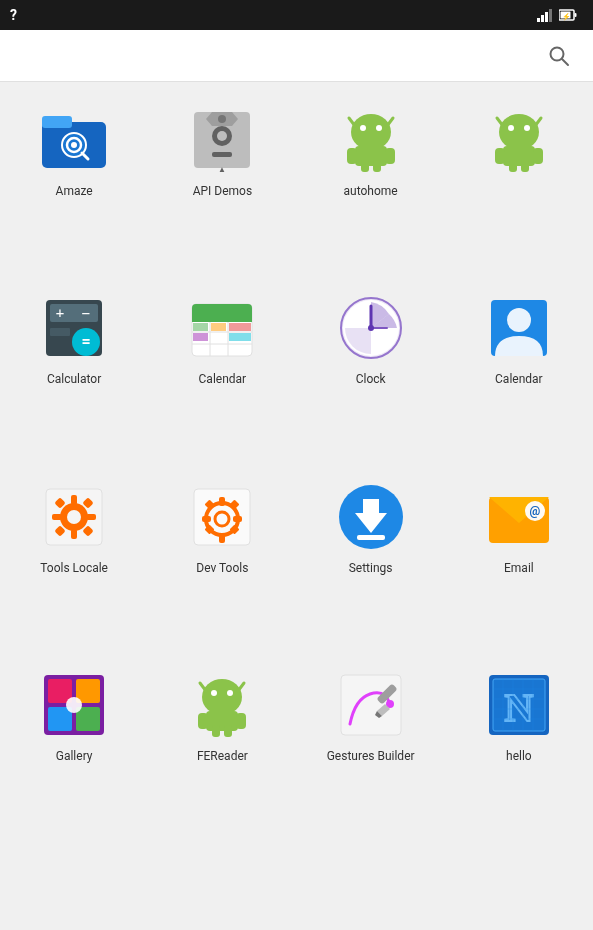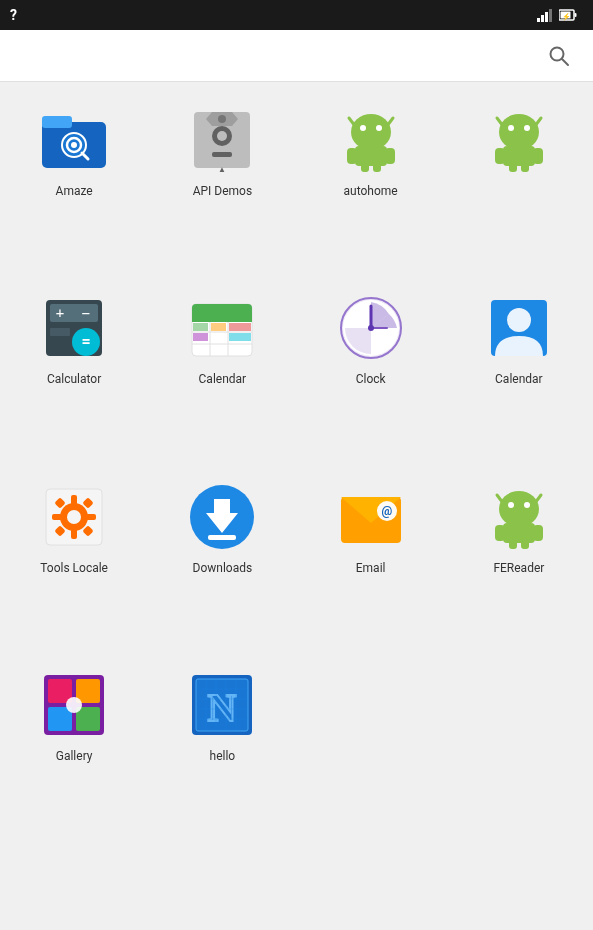--- a/index.html
+++ b/index.html
@@ -288,37 +288,72 @@
         <rect x="46" y="18" width="8" height="8" rx="2" fill="#FF6D00" transform="rotate(45 50 22)"></rect>
         <rect x="18" y="46" width="8" height="8" rx="2" fill="#FF6D00" transform="rotate(45 22 50)"></rect>
         <rect x="46" y="46" width="8" height="8" rx="2" fill="#FF6D00" transform="rotate(45 50 50)"></rect>
       </svg>
       </div>
       <span class="app-label">Tools Locale</span>
     </div>
     <div class="app-item">
       <div class="app-icon">
         <svg viewBox="0 0 72 72" xmlns="http://www.w3.org/2000/svg">
+        <rect x="8" y="8" width="56" height="56" rx="4" fill="#FAFAFA" stroke="#E0E0E0"></rect>
+
+        <circle cx="36" cy="38" r="16" fill="none" stroke="#FF6D00" stroke-width="4"></circle>
+        <circle cx="36" cy="38" r="7" fill="none" stroke="#FF6D00" stroke-width="3"></circle>
+
+        <rect x="33" y="16" width="6" height="9" rx="2" fill="#FF6D00"></rect>
+        <rect x="33" y="53" width="6" height="9" rx="2" fill="#FF6D00"></rect>
+        <rect x="16" y="35" width="9" height="6" rx="2" fill="#FF6D00"></rect>
+        <rect x="47" y="35" width="9" height="6" rx="2" fill="#FF6D00"></rect>
+        <rect x="20" y="20" width="7" height="7" rx="1" fill="#FF6D00" transform="rotate(45 23.5 23.5)"></rect>
+        <rect x="45" y="20" width="7" height="7" rx="1" fill="#FF6D00" transform="rotate(45 48.5 23.5)"></rect>
+        <rect x="20" y="45" width="7" height="7" rx="1" fill="#FF6D00" transform="rotate(45 23.5 48.5)"></rect>
+        <rect x="45" y="45" width="7" height="7" rx="1" fill="#FF6D00" transform="rotate(45 48.5 48.5)"></rect>
+      </svg>
+      </div>
+      <span class="app-label">Dev Tools</span>
+    </div>
+    <div class="app-item">
+      <div class="app-icon">
+        <svg viewBox="0 0 72 72" xmlns="http://www.w3.org/2000/svg">
         <circle cx="36" cy="36" r="32" fill="#1E88E5"></circle>
         <polygon points="36,52 20,32 28,32 28,18 44,18 44,32 52,32" fill="white"></polygon>
         <rect x="22" y="54" width="28" height="5" rx="2" fill="white"></rect>
       </svg>
       </div>
-      <span class="app-label">Downloads</span>
+      <span class="app-label">Settings</span>
     </div>
     <div class="app-item">
       <div class="app-icon">
         <svg viewBox="0 0 72 72" xmlns="http://www.w3.org/2000/svg">
         <rect x="6" y="16" width="60" height="46" rx="4" fill="#FFA000"></rect>
         <polygon points="6,16 36,42 66,16" fill="#FFB300"></polygon>
         <circle cx="52" cy="30" r="10" fill="white" opacity="0.95"></circle>
         <text x="52" y="34" text-anchor="middle" font-size="12" fill="#1565C0" font-weight="bold">@</text>
       </svg>
       </div>
       <span class="app-label">Email</span>
+    </div>
+    <div class="app-item">
+      <div class="app-icon">
+        <svg viewBox="0 0 72 72" xmlns="http://www.w3.org/2000/svg">
+        <rect x="6" y="6" width="60" height="60" rx="4" fill="#7B1FA2"></rect>
+
+        <rect x="10" y="10" width="24" height="24" rx="2" fill="#E91E63"></rect>
+        <rect x="38" y="10" width="24" height="24" rx="2" fill="#FF9800"></rect>
+        <rect x="10" y="38" width="24" height="24" rx="2" fill="#2196F3"></rect>
+        <rect x="38" y="38" width="24" height="24" rx="2" fill="#4CAF50"></rect>
+
+        <circle cx="36" cy="36" r="8" fill="white" opacity="0.9"></circle>
+      </svg>
+      </div>
+      <span class="app-label">Gallery</span>
     </div>
     <div class="app-item">
       <div class="app-icon">
         <svg viewBox="0 0 72 72" xmlns="http://www.w3.org/2000/svg">
         <ellipse cx="36" cy="28" rx="20" ry="18" fill="#8BC34A"></ellipse>
         <circle cx="28" cy="24" r="3" fill="white"></circle>
         <circle cx="44" cy="24" r="3" fill="white"></circle>
         <line x1="20" y1="22" x2="14" y2="14" stroke="#8BC34A" stroke-width="3" stroke-linecap="round"></line>
         <line x1="52" y1="22" x2="58" y2="14" stroke="#8BC34A" stroke-width="3" stroke-linecap="round"></line>
         <rect x="20" y="42" width="32" height="20" rx="4" fill="#8BC34A"></rect>
@@ -326,31 +361,31 @@
         <rect x="50" y="44" width="10" height="16" rx="4" fill="#8BC34A"></rect>
         <rect x="26" y="56" width="8" height="12" rx="3" fill="#8BC34A"></rect>
         <rect x="38" y="56" width="8" height="12" rx="3" fill="#8BC34A"></rect>
       </svg>
       </div>
       <span class="app-label">FEReader</span>
     </div>
     <div class="app-item">
       <div class="app-icon">
         <svg viewBox="0 0 72 72" xmlns="http://www.w3.org/2000/svg">
-        <rect x="6" y="6" width="60" height="60" rx="4" fill="#7B1FA2"></rect>
-
-        <rect x="10" y="10" width="24" height="24" rx="2" fill="#E91E63"></rect>
-        <rect x="38" y="10" width="24" height="24" rx="2" fill="#FF9800"></rect>
-        <rect x="10" y="38" width="24" height="24" rx="2" fill="#2196F3"></rect>
-        <rect x="38" y="38" width="24" height="24" rx="2" fill="#4CAF50"></rect>
-
-        <circle cx="36" cy="36" r="8" fill="white" opacity="0.9"></circle>
-      </svg>
-      </div>
-      <span class="app-label">Gallery</span>
+        <rect x="6" y="6" width="60" height="60" rx="4" fill="#F5F5F5" stroke="#E0E0E0"></rect>
+
+        <path d="M15,55 Q20,30 35,25 Q50,20 55,35" fill="none" stroke="#E040FB" stroke-width="3" stroke-linecap="round"></path>
+        <circle cx="55" cy="35" r="4" fill="#E040FB"></circle>
+
+        <rect x="48" y="14" width="8" height="22" rx="3" fill="#9E9E9E" transform="rotate(45 52 25)"></rect>
+        <polygon points="42,42 50,35 55,40 47,47" fill="#BDBDBD"></polygon>
+        <polygon points="40,46 42,42 47,47 44,49" fill="#757575"></polygon>
+      </svg>
+      </div>
+      <span class="app-label">Gestures Builder</span>
     </div>
     <div class="app-item">
       <div class="app-icon">
         <svg viewBox="0 0 72 72" xmlns="http://www.w3.org/2000/svg">
         <rect x="6" y="6" width="60" height="60" rx="4" fill="#1565C0"></rect>
         <rect x="10" y="10" width="52" height="52" rx="2" fill="#1976D2" stroke="#42A5F5" stroke-width="1"></rect>
 
         <text x="36" y="52" text-anchor="middle" font-size="40" fill="none" stroke="#64B5F6" stroke-width="2" font-family="serif" font-weight="bold">N</text>
 
         <line x1="10" y1="20" x2="62" y2="20" stroke="#1E88E5" stroke-width="0.5" opacity="0.6"></line>

